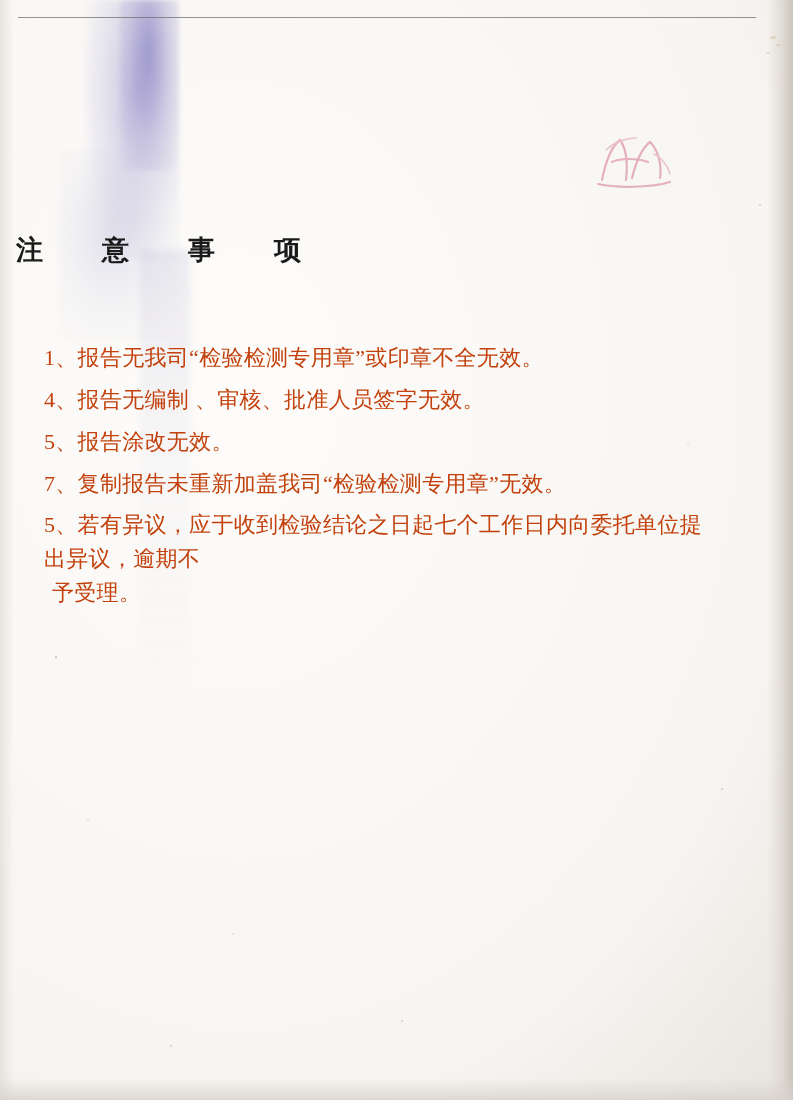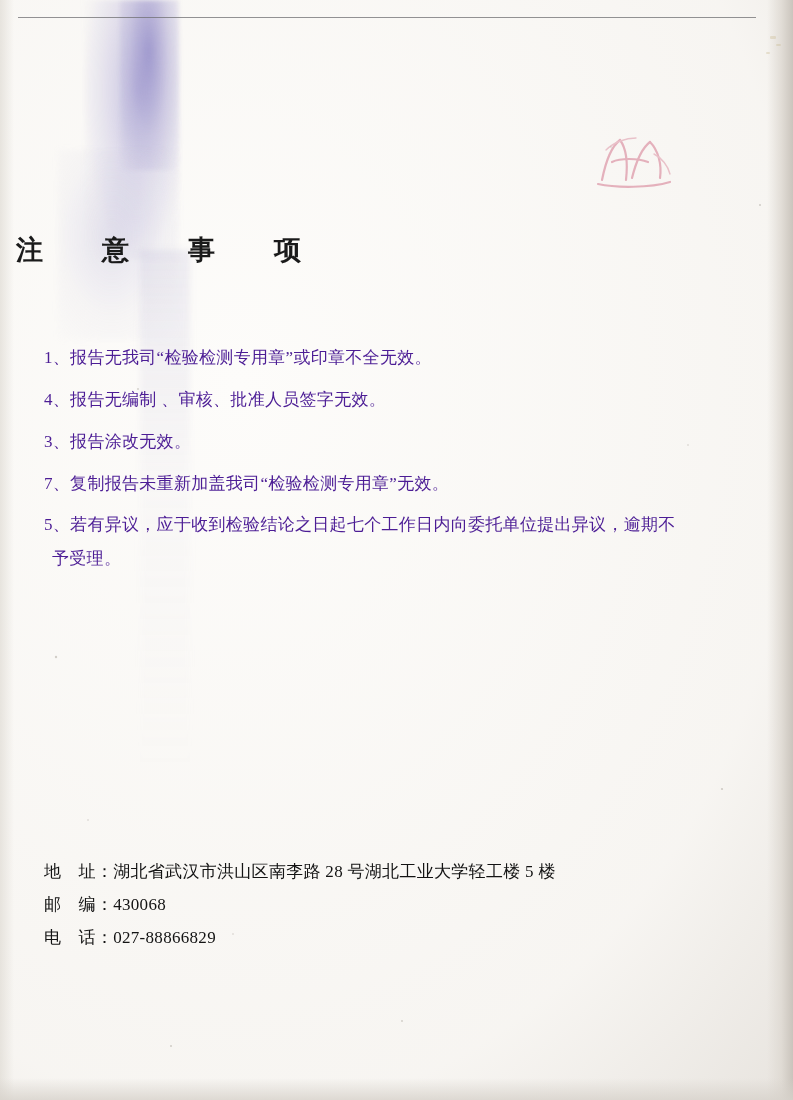--- a/index.html
+++ b/index.html
@@ -142,23 +142,23 @@
   }
 
   #notes-list {
     position: absolute;
     left: 44px;
     top: 340px;
     width: 660px;
   }
 
   .note-item {
-    font-size: 17px;
+    font-size: 22px;
     line-height: 36px;
-    color: #4c1d95;
+    color: #c2410c;
     margin-bottom: 6px;
     letter-spacing: 0.3px;
   }
   .note-item.wrap {
     line-height: 34px;
     text-indent: 0;
   }
   .note-item .cont {
     display: block;
     margin-left: 8px;
@@ -215,33 +215,28 @@
     </g>
   </svg>
 
   <div id="content">
 
     <div id="doc-title">注　意　事　项</div>
 
     <div id="notes-list">
       <div class="note-item">1、报告无我司“检验检测专用章”或印章不全无效。</div>
       <div class="note-item">4、报告无编制 、审核、批准人员签字无效。</div>
-      <div class="note-item">3、报告涂改无效。</div>
+      <div class="note-item">5、报告涂改无效。</div>
       <div class="note-item">7、复制报告未重新加盖我司“检验检测专用章”无效。</div>
       <div class="note-item wrap">
         <span>5、若有异议，应于收到检验结论之日起七个工作日内向委托单位提出异议，逾期不</span>
         <span class="cont">予受理。</span>
       </div>
     </div>
 
-    <div id="footer-block">
-      <div class="footer-row">地　址：湖北省武汉市洪山区南李路 28 号湖北工业大学轻工楼 5 楼</div>
-      <div class="footer-row">邮　编：430068</div>
-      <div class="footer-row">电　话：027-88866829</div>
-    </div>
 
   </div>
 
   <div id="scan-edge-left"></div>
   <div id="scan-edge-right"></div>
   <div id="scan-edge-bottom"></div>
 
   <svg id="speckle" viewBox="0 0 793 1100" xmlns="http://www.w3.org/2000/svg">
     <g fill="#a9a39a">
       <circle cx="56" cy="657" r="1.2"></circle>

